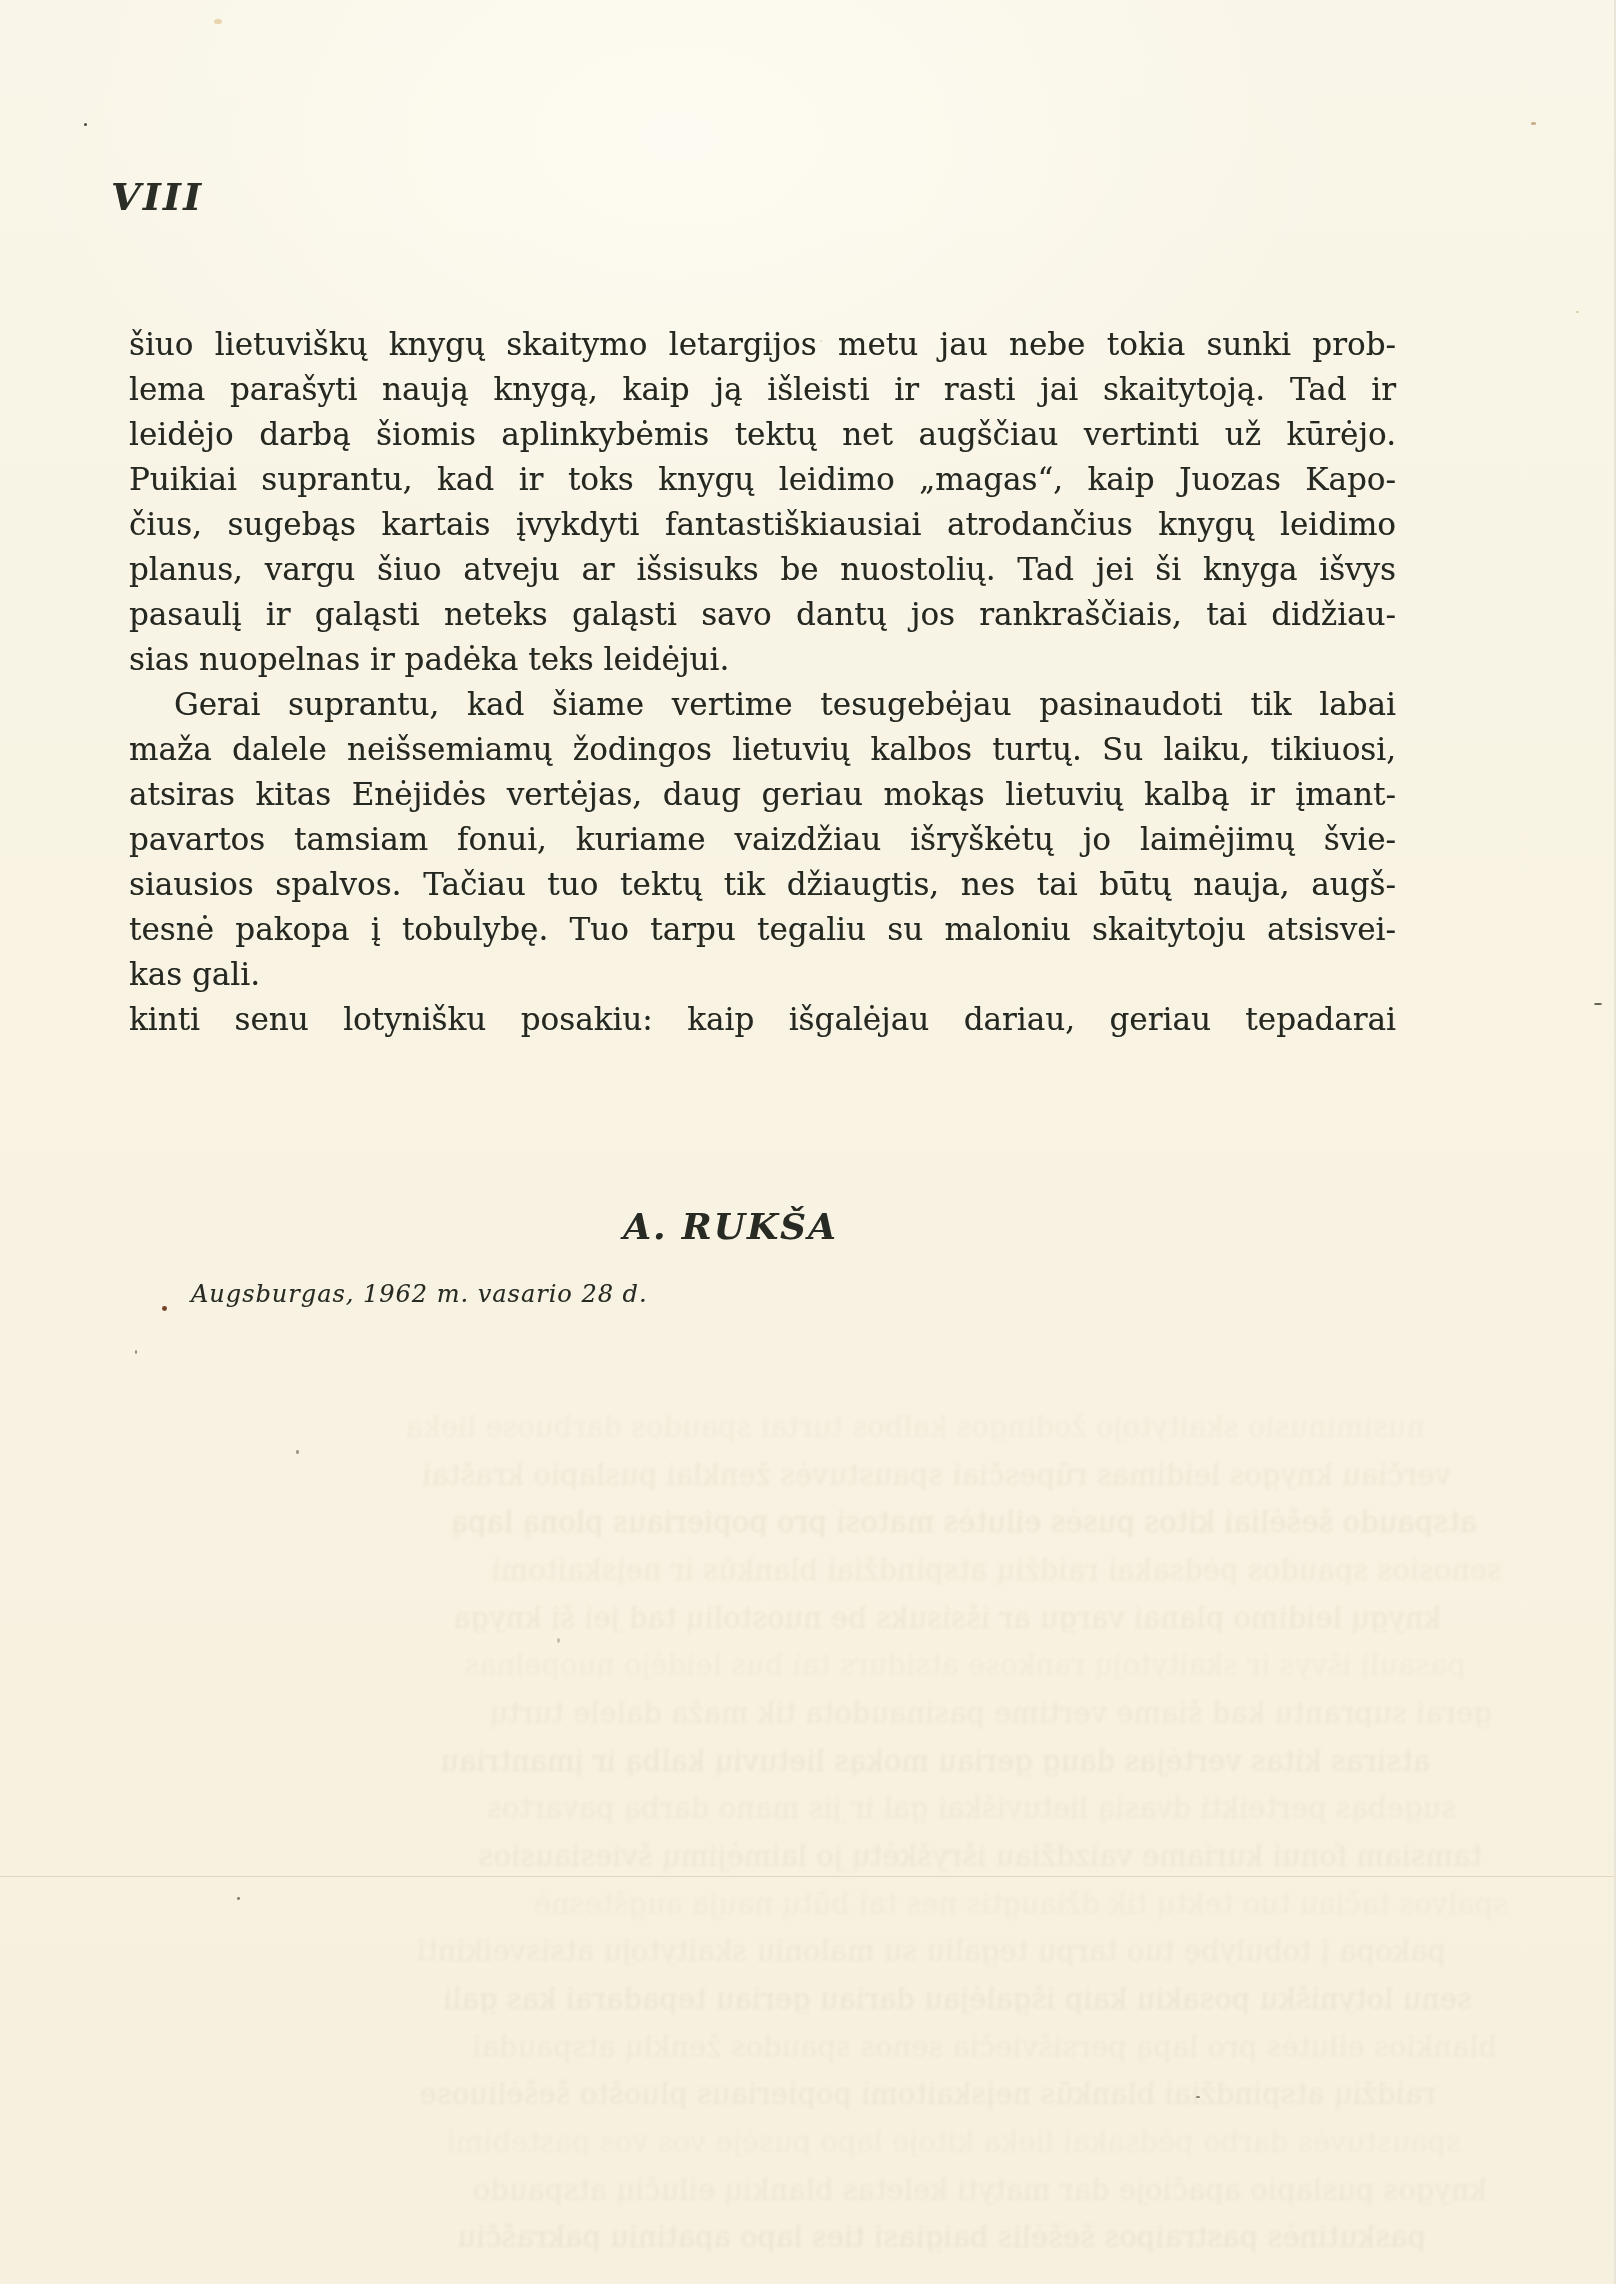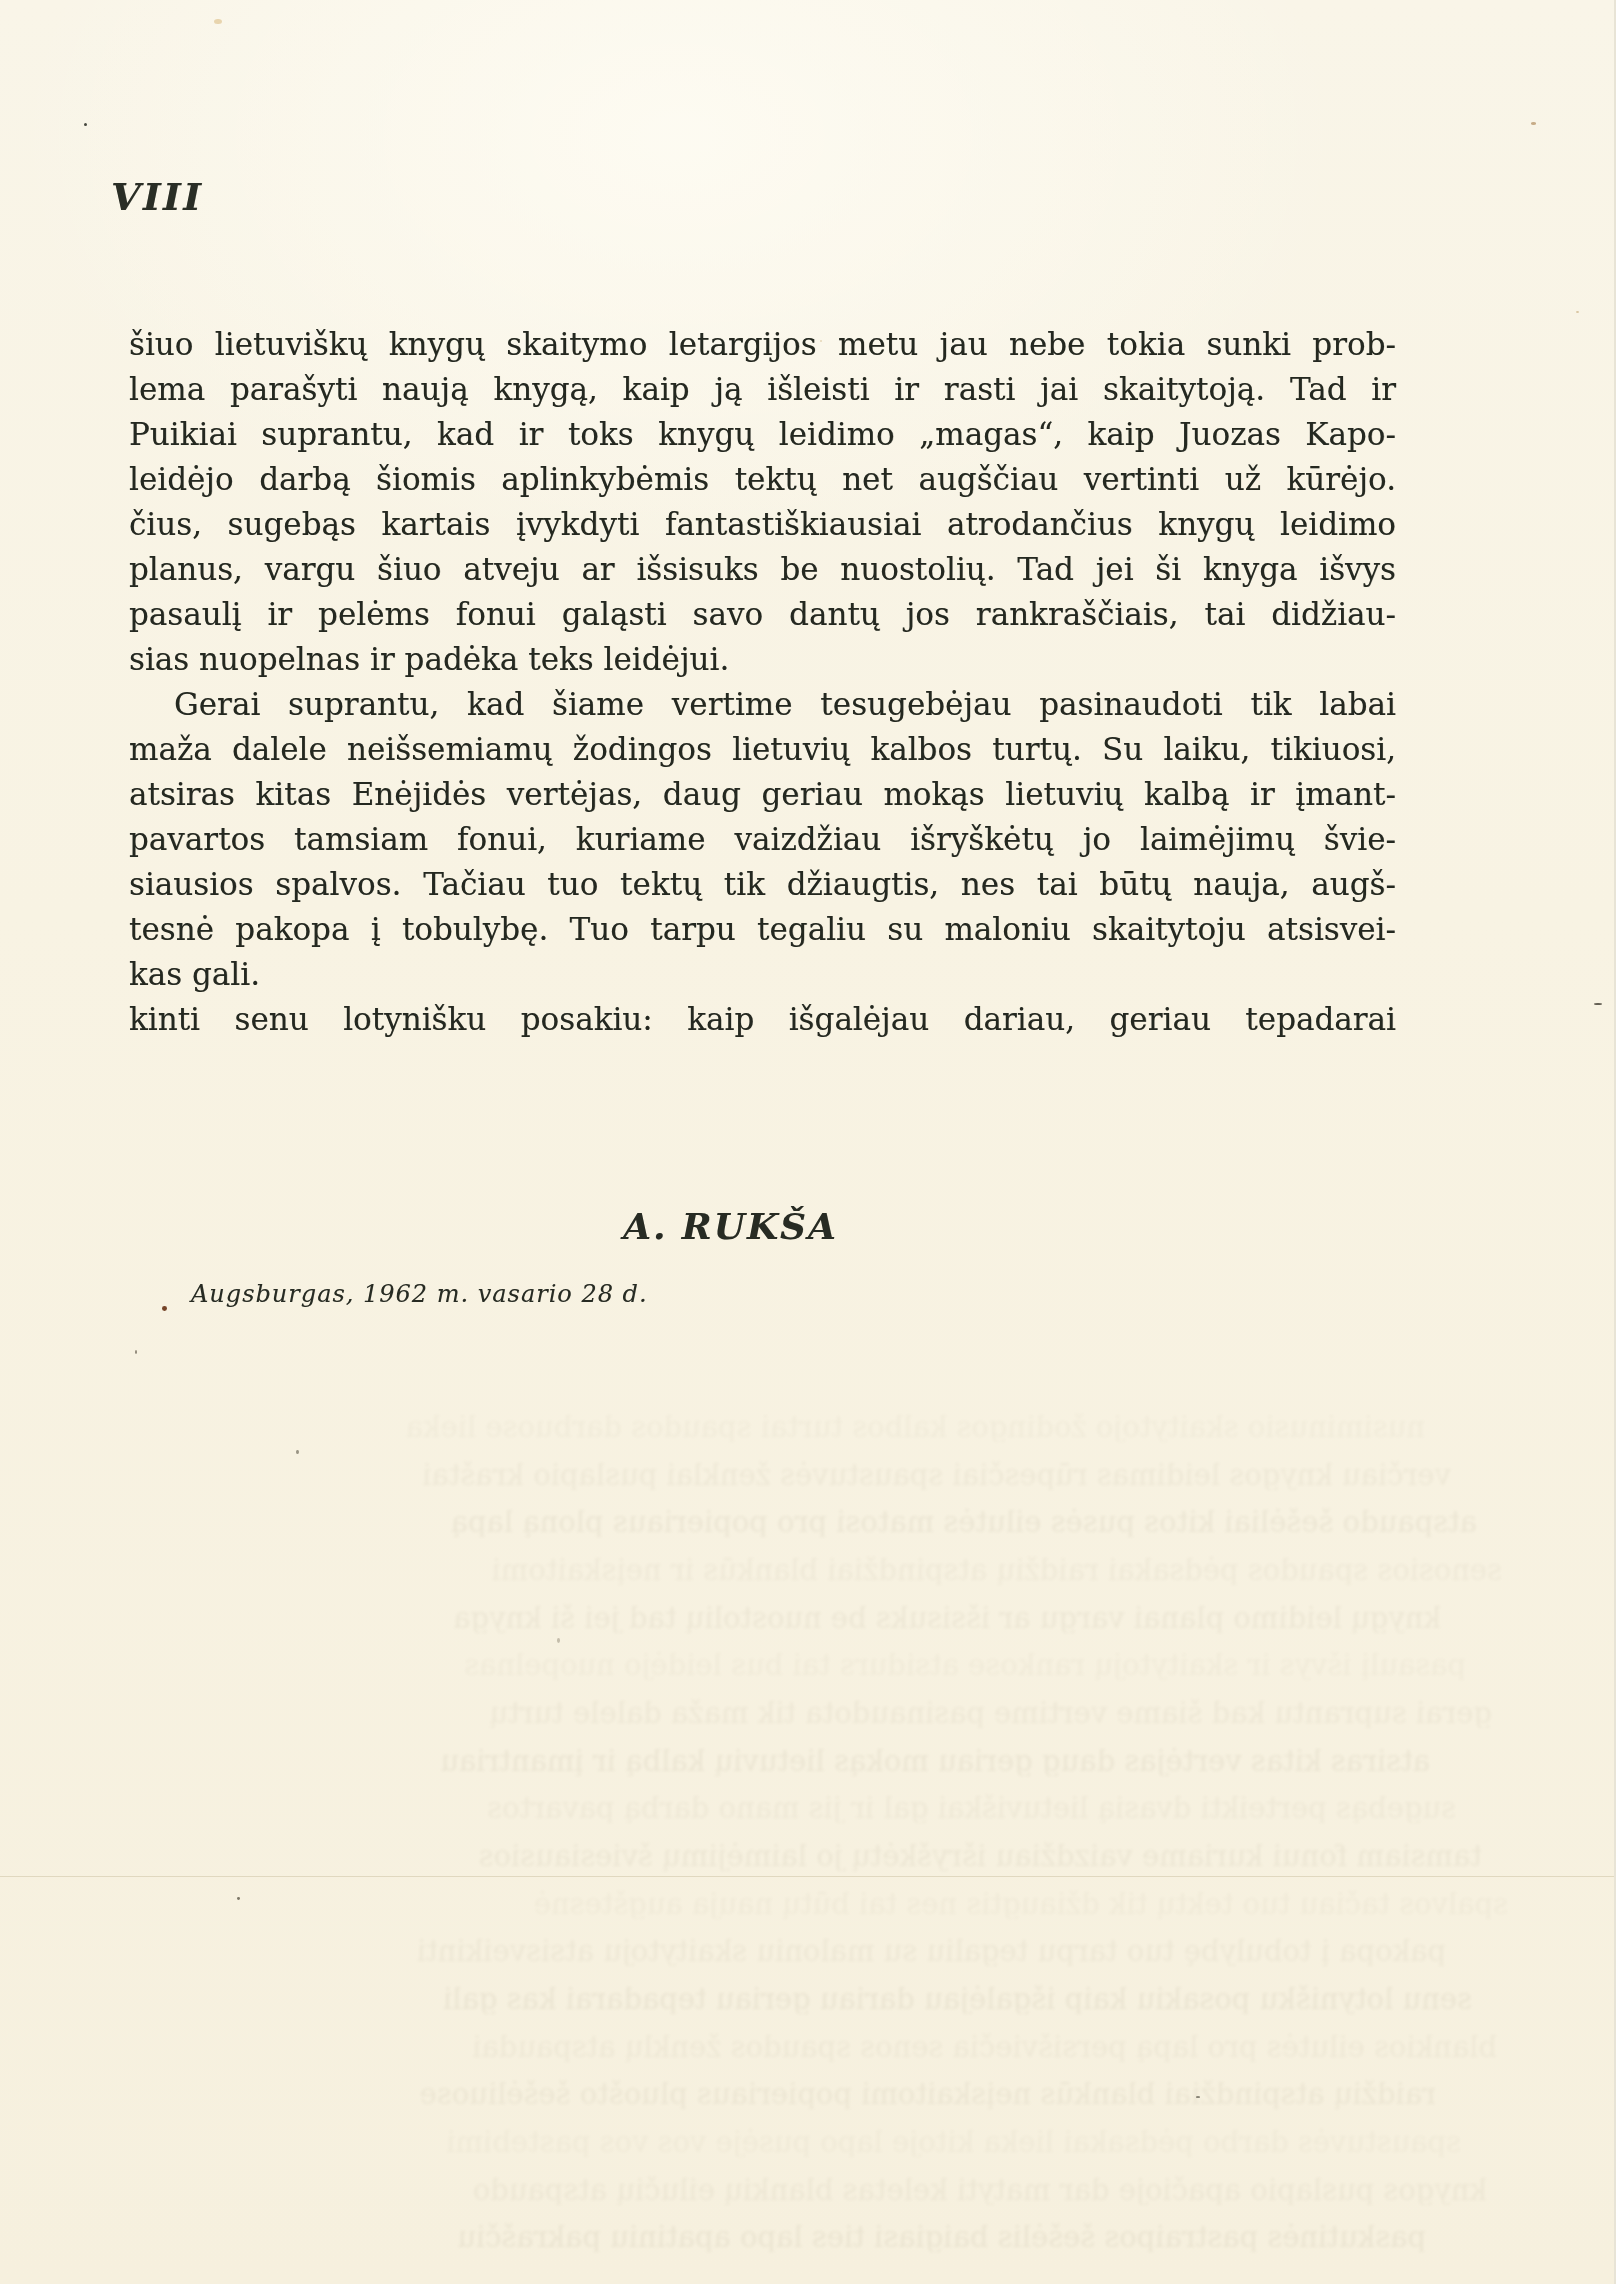--- a/index.html
+++ b/index.html
@@ -122,25 +122,25 @@
 </head>
 <body>
 
 <div class="page">
 
   <div class="roman">VIII</div>
 
   <div class="text-block" id="text-block">
       <div class="line">šiuo lietuviškų knygų skaitymo letargijos metu jau nebe tokia sunki prob-</div>
       <div class="line">lema parašyti naują knygą, kaip ją išleisti ir rasti jai skaitytoją. Tad ir</div>
+      <div class="line">leidėjo darbą šiomis aplinkybėmis tektų net augščiau vertinti už kūrėjo.</div>
       <div class="line">Puikiai suprantu, kad ir toks knygų leidimo „magas“, kaip Juozas Kapo-</div>
-      <div class="line">leidėjo darbą šiomis aplinkybėmis tektų net augščiau vertinti už kūrėjo.</div>
       <div class="line">čius, sugebąs kartais įvykdyti fantastiškiausiai atrodančius knygų leidimo</div>
       <div class="line">planus, vargu šiuo atveju ar išsisuks be nuostolių. Tad jei ši knyga išvys</div>
-      <div class="line">pasaulį ir pelėms fonui galąsti savo dantų jos rankraščiais, tai didžiau-</div>
+      <div class="line">pasaulį ir galąsti neteks galąsti savo dantų jos rankraščiais, tai didžiau-</div>
       <div class="line last">sias nuopelnas ir padėka teks leidėjui.</div>
       <div class="line indent">Gerai suprantu, kad šiame vertime tesugebėjau pasinaudoti tik labai</div>
       <div class="line">maža dalele neišsemiamų žodingos lietuvių kalbos turtų. Su laiku, tikiuosi,</div>
       <div class="line">atsiras kitas Enėjidės vertėjas, daug geriau mokąs lietuvių kalbą ir įmant-</div>
       <div class="line">pavartos tamsiam fonui, kuriame vaizdžiau išryškėtų jo laimėjimų švie-</div>
       <div class="line">siausios spalvos. Tačiau tuo tektų tik džiaugtis, nes tai būtų nauja, augš-</div>
       <div class="line">tesnė pakopa į tobulybę. Tuo tarpu tegaliu su maloniu skaitytoju atsisvei-</div>
       <div class="line last">kas gali.</div>
       <div class="line">kinti senu lotynišku posakiu: kaip išgalėjau dariau, geriau tepadarai</div>
     </div>

